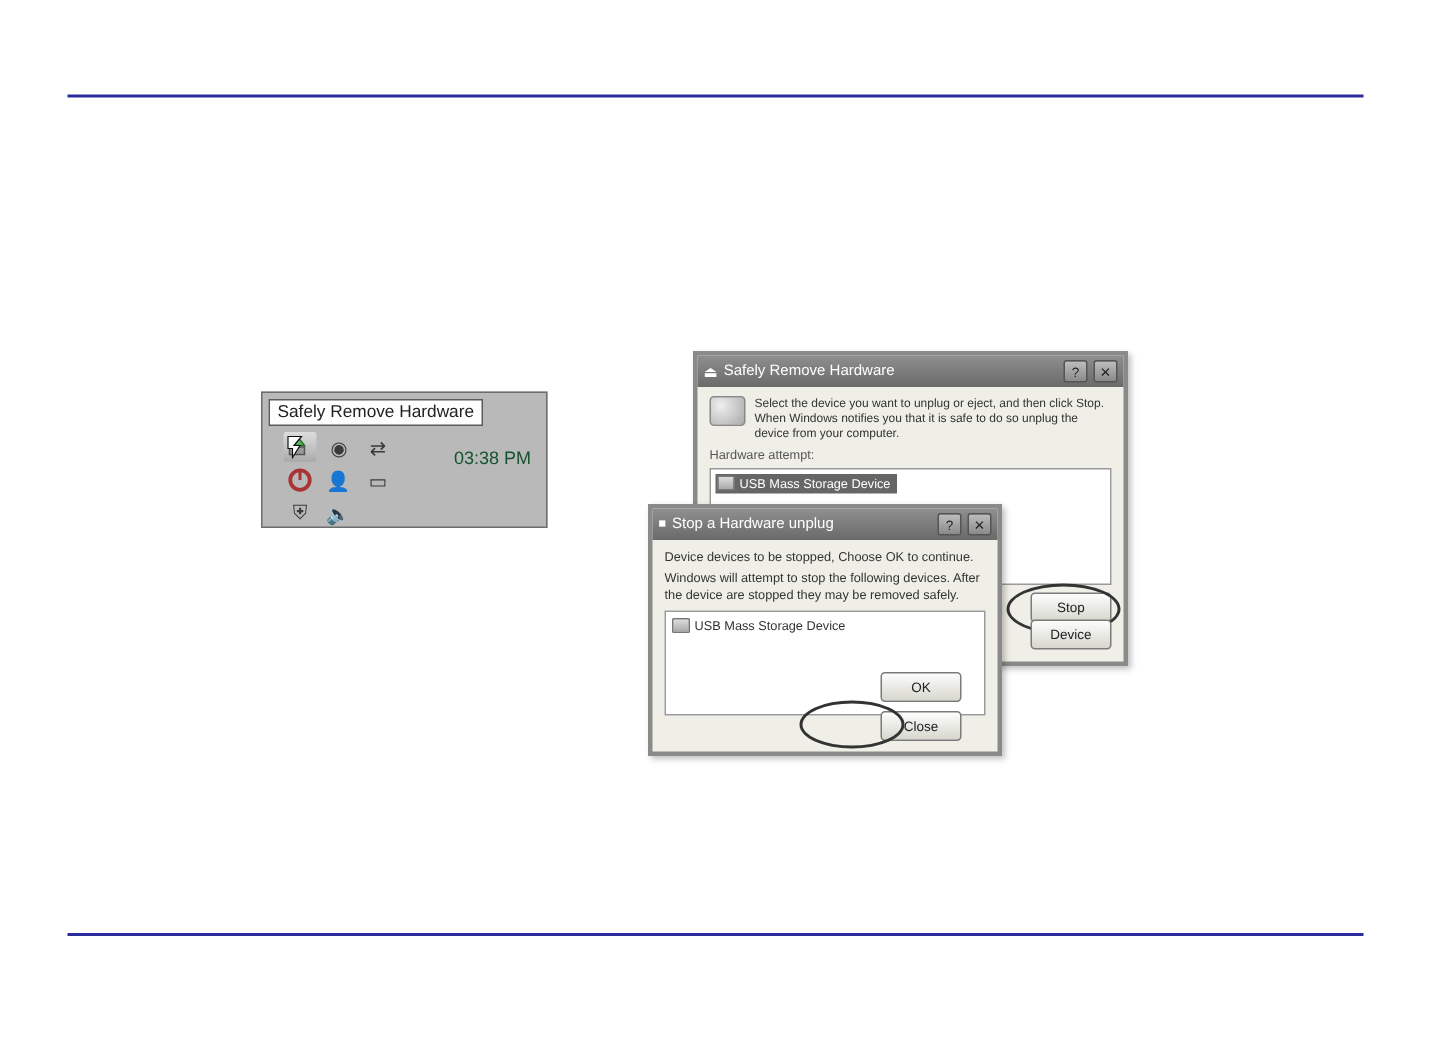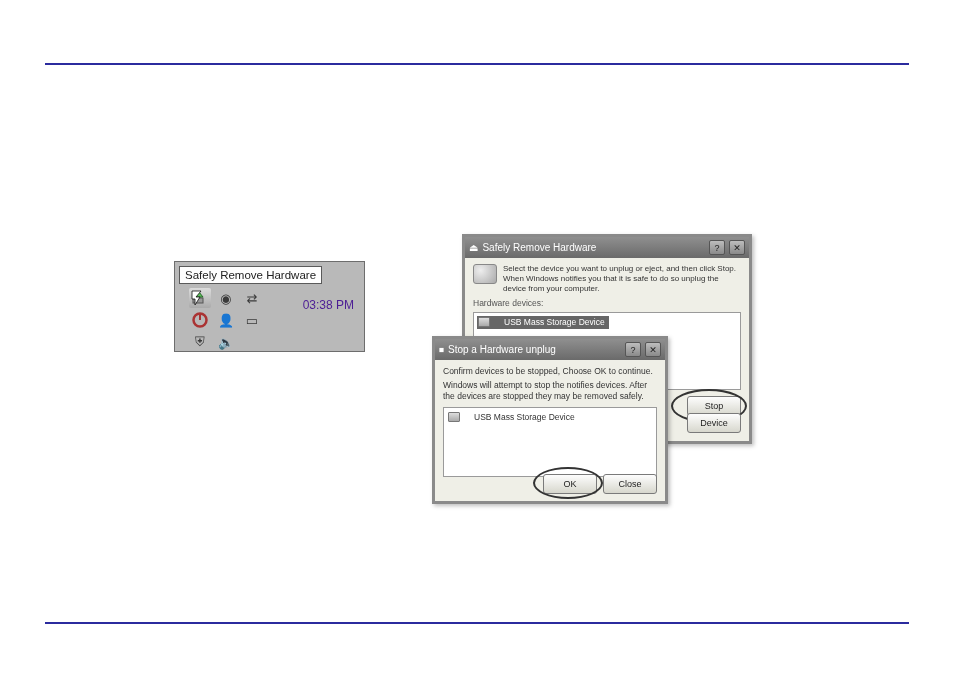--- a/index.html
+++ b/index.html
@@ -64,21 +64,21 @@
     position: relative;
     background: linear-gradient(#ddd, #aaa);
     border-radius: 2px;
   }
   .tray-safe-remove svg { position: absolute; }
   .tray-time {
     position: absolute;
     right: 10px;
     top: 36px;
     font-size: 12px;
-    color: #4c1d95;
+    color: #14532d;
   }
 
   
   .wincomposite {
     position: absolute;
     left: 432px;
     top: 234px;
     width: 322px;
     height: 282px;
   }
@@ -120,21 +120,21 @@
   .xp-list {
     background: #fff;
     border: 1px solid #9a9a9a;
     min-height: 60px;
     margin-top: 4px;
     padding: 3px;
   }
   .xp-list-item {
     display: inline-flex;
     align-items: center;
-    gap: 14px;
+    gap: 3px;
     font-size: 8.5px;
     padding: 1px 4px 2px 1px;
   }
   .sel {
     background: #666;
     color: #fff;
   }
   .drive-ico {
     width: 10px;
     height: 8px;
@@ -221,21 +221,21 @@
       <span>Safely Remove Hardware</span>
       <span class="spacer"></span>
       <span class="tb-btn">?</span>
       <span class="tb-btn">✕</span>
     </div>
     <div class="xp-body">
       <div class="headline">
         <div class="big-ico"></div>
         <div style="font-size:8px; line-height:1.25;">Select the device you want to unplug or eject, and then click Stop. When Windows notifies you that it is safe to do so unplug the device from your computer.</div>
       </div>
-      <div class="label-muted">Hardware devices:</div>
+      <div class="label-muted">Hardware attempt:</div>
       <div class="xp-list" style="min-height:70px;">
         <div class="xp-list-item sel">
           <span class="drive-ico"></span>
           <span>USB Mass Storage Device</span>
         </div>
       </div>
     </div>
     <div style="position:absolute; right:8px; top:158px;">
       <div class="xp-btn">
         <span>Stop</span>
@@ -251,30 +251,30 @@
 
   <div class="xp-win" style="left:0px; top:102px; width:236px; height:168px;">
     <div class="xp-titlebar">
       <span>⏹</span>
       <span>Stop a Hardware unplug</span>
       <span class="spacer"></span>
       <span class="tb-btn">?</span>
       <span class="tb-btn">✕</span>
     </div>
     <div class="xp-body">
-      <div style="font-size:8.5px; margin-bottom:4px;">Confirm devices to be stopped, Choose OK to continue.</div>
-      <div style="font-size:8.5px; line-height:1.25;">Windows will attempt to stop the notifies devices. After the devices are stopped they may be removed safely.</div>
+      <div style="font-size:8.5px; margin-bottom:4px;">Device devices to be stopped, Choose OK to continue.</div>
+      <div style="font-size:8.5px; line-height:1.25;">Windows will attempt to stop the following devices. After the device are stopped they may be removed safely.</div>
       <div class="xp-list" style="min-height:62px; margin-top:6px;">
         <div class="xp-list-item">
           <span class="drive-ico"></span>
           <span>USB Mass Storage Device</span>
         </div>
       </div>
     </div>
-    <div style="position:absolute; right:8px; bottom:7px; display:flex; gap:6px;">
+    <div style="position:absolute; right:24px; bottom:7px; display:flex; gap:6px;flex-direction:column;">
       <div class="xp-btn">
         <span>OK</span>
       </div>
       <div class="xp-btn">
         <span>Close</span>
       </div>
     </div>
     <div class="circle-mark" style="right:62px; bottom:2px; width:66px; height:28px;"></div>
   </div>
 

